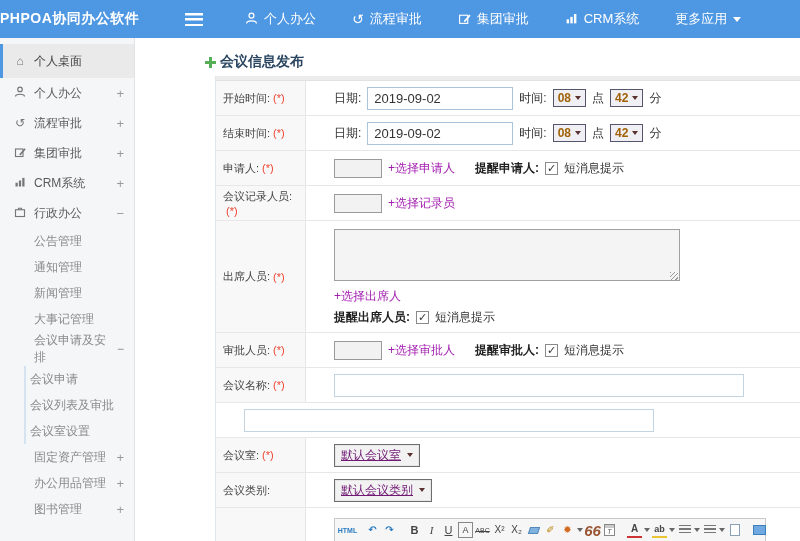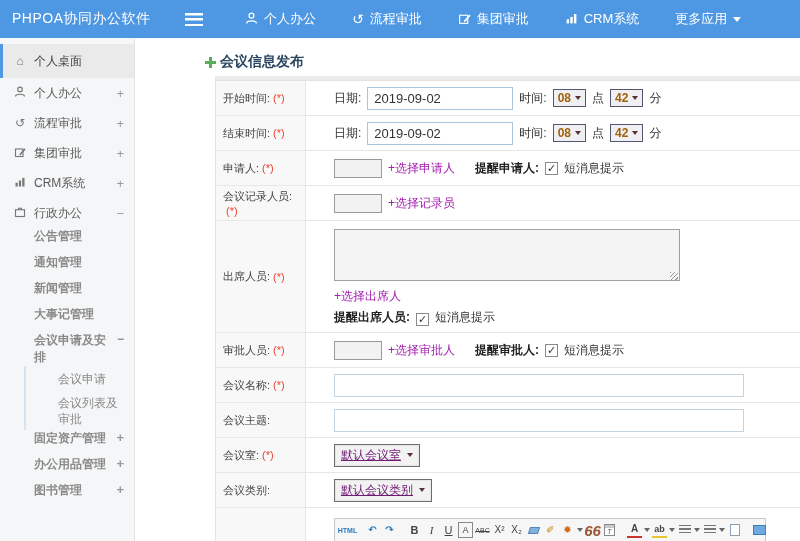--- a/index.html
+++ b/index.html
@@ -1,47 +1,47 @@
 <!DOCTYPE html>
 <html><head>
 <meta charset="utf-8">
 <style>
   * { margin:0; padding:0; box-sizing:border-box; }
   html,body { width:800px; height:541px; overflow:hidden; background:#fff;
     font-family:"Liberation Sans","DejaVu Sans",sans-serif; }
 
   
   .topbar { height:38px; background:#4E97E3; display:flex; align-items:center; color:#fff; }
-  .logo { font-size:14px; font-weight:normal; padding-left:12px; width:185px; letter-spacing:0.5px; }
+  .logo { font-size:14px; font-weight:bold; padding-left:0; width:185px; letter-spacing:0.5px; }
   .hamburger { width:18px; height:13px; margin-right:42px; cursor:pointer;
     background:linear-gradient(#fff,#fff) 0 0/18px 2.5px no-repeat,
                linear-gradient(#fff,#fff) 0 5.5px/18px 2.5px no-repeat,
                linear-gradient(#fff,#fff) 0 11px/18px 2.5px no-repeat; }
   .topnav { display:flex; align-items:center; gap:36px; font-size:13px; }
   .topnav .nav-item { display:flex; align-items:center; gap:6px; cursor:pointer; white-space:nowrap; }
   .topnav .glyph { font-size:14px; line-height:1; }
   .caret-down { width:0; height:0; border:4px solid transparent; border-top:5px solid #fff; margin-top:4px; }
 
   
   .wrap { display:flex; height:503px; }
   .sidebar { width:135px; background:#F5F6F7; border-right:1px solid #E2E2E2; padding-top:6px; flex-shrink:0; }
   .main { flex:1; background:#fff; position:relative; }
 
   
   .side-item { min-height:30px; display:flex; align-items:center; gap:7px;
     padding:0 10px 0 13px; font-size:12px; color:#5A5A5A; cursor:pointer; }
   .side-item .sicon { width:14px; text-align:center; color:#777; font-size:12px; flex-shrink:0; }
   .side-item .expand { margin-left:auto; color:#999; font-size:13px; }
   .side-item.active { min-height:34px; background:#EAEAEA; border-left:3px solid #4E97E3; padding-left:10px; color:#444; }
-  .side-sub { min-height:26px; display:flex; align-items:flex-start; padding:0 10px 0 34px;
-    font-size:12px; color:#8A8A8A; cursor:pointer;font-weight:bold; }
+  .side-sub { min-height:26px; display:flex; align-items:center; padding:0 10px 0 34px;
+    font-size:12px; color:#8A8A8A; cursor:pointer; }
   .side-sub .expand { margin-left:auto; color:#999; font-size:13px; }
   .side-sub .inline-sign { color:#8A8A8A; }
   .side-subsub { min-height:26px; display:flex; align-items:center; margin-left:24px;
-    border-left:2px solid #D5E2EF; padding:3px 6px 3px 32px; font-size:12px; color:#8A8A8A;
+    border-left:2px solid #D5E2EF; padding:3px 6px 3px 4px; font-size:12px; color:#8A8A8A;
     cursor:pointer; line-height:1.35; }
 
   
   .page-title { display:flex; align-items:center; gap:4px; padding:14px 0 4px 70px; height:38px; }
   .plus-icon { width:11px; height:11px; flex-shrink:0;
     background:linear-gradient(#56AE56,#56AE56) center/11px 3px no-repeat,
                linear-gradient(#56AE56,#56AE56) center/3px 11px no-repeat; }
   .page-title h2 { font-size:14px; font-weight:bold; color:#2A4660; }
 
   
@@ -211,20 +211,23 @@
     <div class="side-sub">
       <span>会议申请及安排</span>
         <span class="inline-sign">−</span>
     </div>
     <div class="side-subsub">
       <span>会议申请</span>
     </div>
     <div class="side-subsub">
       <span>会议列表及审批</span>
     </div>
+    <div class="side-subsub">
+      <span>会议室设置</span>
+    </div>
     <div class="side-sub">
       <span>固定资产管理</span>
       <span class="expand">+</span>
     </div>
     <div class="side-sub">
       <span>办公用品管理</span>
       <span class="expand">+</span>
     </div>
     <div class="side-sub">
       <span>图书管理</span>
@@ -313,21 +316,21 @@
       <div class="frow">
         <div class="lcell">
           <span>出席人员:</span>
           <span class="req">(*)</span>
         </div>
         <div class="ccell col">
           <span class="ta-wrap">
             <textarea class="big-textarea" style=""></textarea>
           </span>
           <a class="link">+选择出席人</a>
-          <div style="display:flex;align-items:flex-end;gap:6px;">
+          <div style="display:flex;align-items:center;gap:6px;">
             <span class="remind" style="margin-left:0;">提醒出席人员:</span>
             <span class="cb">✓</span>
             <span>短消息提示</span>
           </div>
         </div>
       </div>
 
       <div class="frow">
         <div class="lcell">
           <span>审批人员:</span>
@@ -346,23 +349,20 @@
         <div class="lcell">
           <span>会议名称:</span>
           <span class="req">(*)</span>
         </div>
         <div class="ccell">
           <input class="long-input" style="">
         </div>
       </div>
 
       <div class="frow">
-        <div class="lcell">
-          <span>会议主题:</span>
-        </div>
         <div class="ccell">
           <input class="long-input" style="">
         </div>
       </div>
 
       <div class="frow">
         <div class="lcell">
           <span>会议室:</span>
           <span class="req">(*)</span>
         </div>

